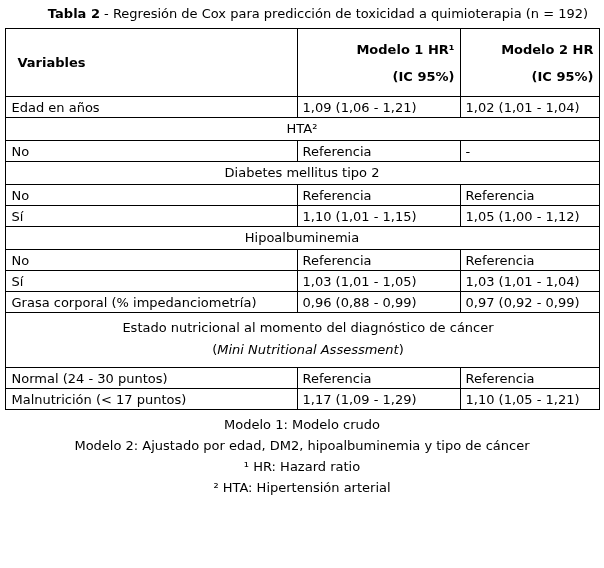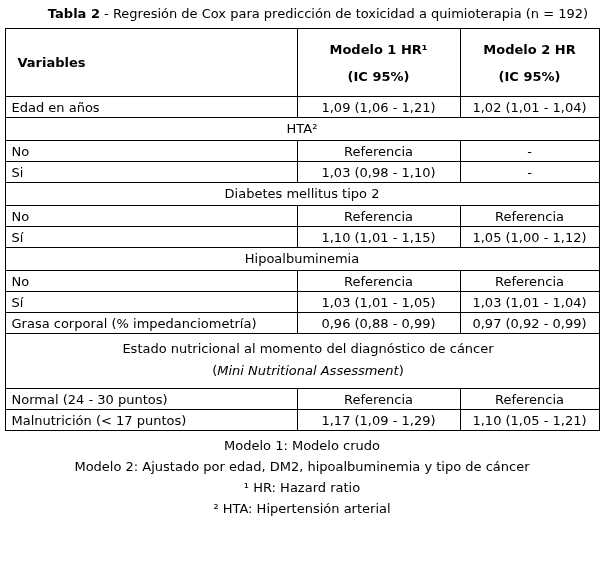--- a/index.html
+++ b/index.html
@@ -34,24 +34,24 @@
     overflow: hidden;
     white-space: nowrap;
   }
   th { font-weight: bold; }
   th.var-head {
     text-align: left;
     vertical-align: middle;
     height: 68px;
     padding-left: 12px;
   }
-  th.model-head { text-align: center; vertical-align: middle; }
+  th.model-head { text-align: right; vertical-align: middle; }
   th.model-head .hline { line-height: 27px; }
   td.variable { text-align: left; height: 21px; line-height: 17px; padding-left: 6px; }
-  td.value { text-align: center; height: 21px; line-height: 17px; }
+  td.value { text-align: left; height: 21px; line-height: 17px; }
   td.section {
     text-align: center;
     height: 23px;
     line-height: 18px;
     padding: 2px 4px;
   }
   td.section-two {
     text-align: center;
     padding: 4px 4px 6px 16px;
   }
@@ -93,25 +93,20 @@
         <td class="variable">Edad en años</td>
         <td class="value">1,09 (1,06 - 1,21)</td>
         <td class="value">1,02 (1,01 - 1,04)</td>
       </tr>
       <tr>
         <td class="section" colspan="3">HTA²</td>
       </tr>
       <tr>
         <td class="variable">No</td>
         <td class="value">Referencia</td>
-        <td class="value">-</td>
-      </tr>
-      <tr>
-        <td class="variable">Si</td>
-        <td class="value">1,03 (0,98 - 1,10)</td>
         <td class="value">-</td>
       </tr>
       <tr>
         <td class="section" colspan="3">Diabetes mellitus tipo 2</td>
       </tr>
       <tr>
         <td class="variable">No</td>
         <td class="value">Referencia</td>
         <td class="value">Referencia</td>
       </tr>

